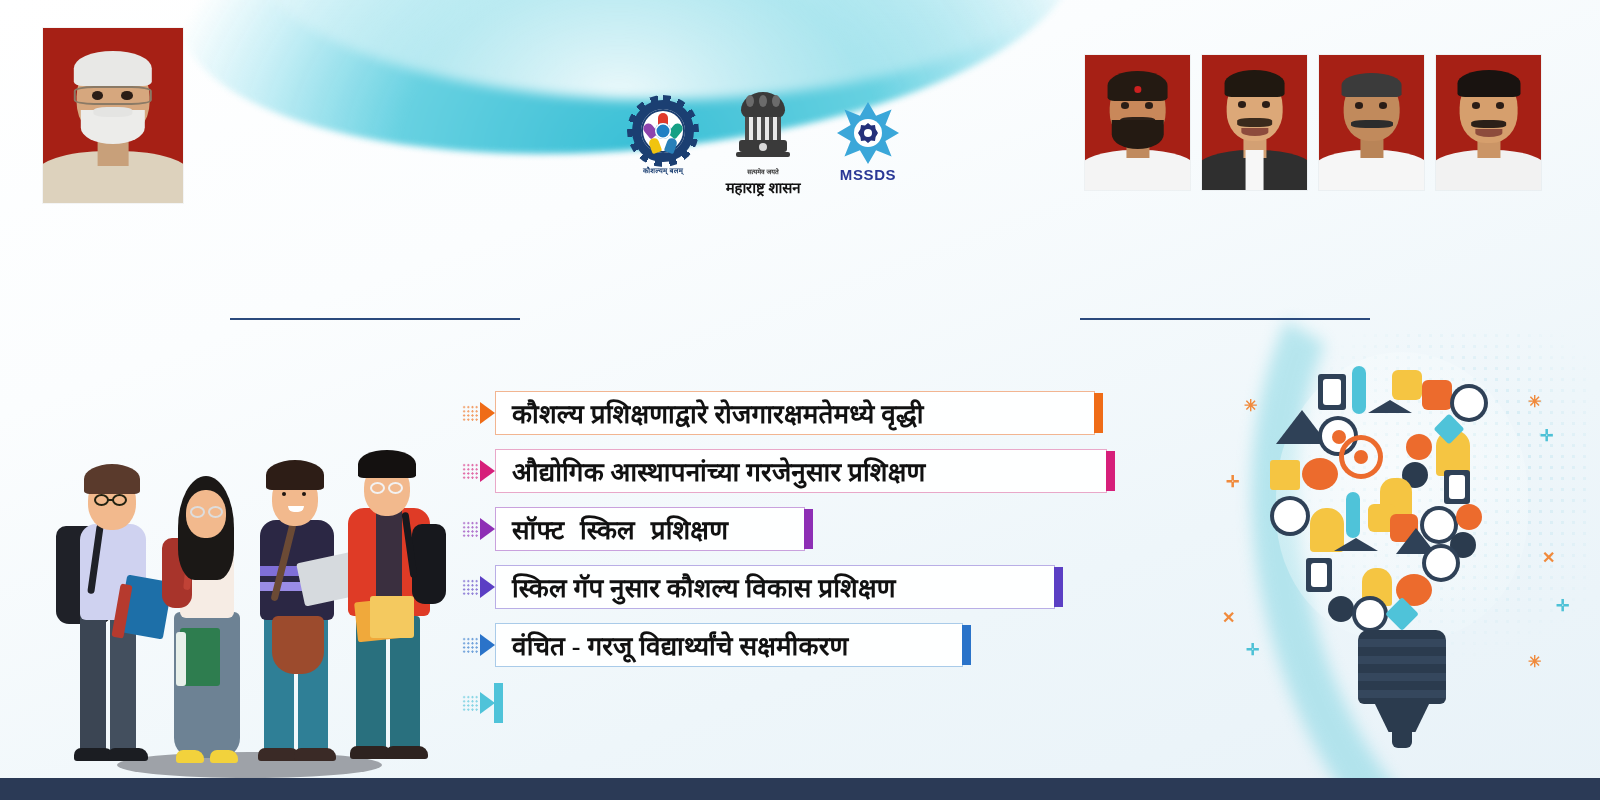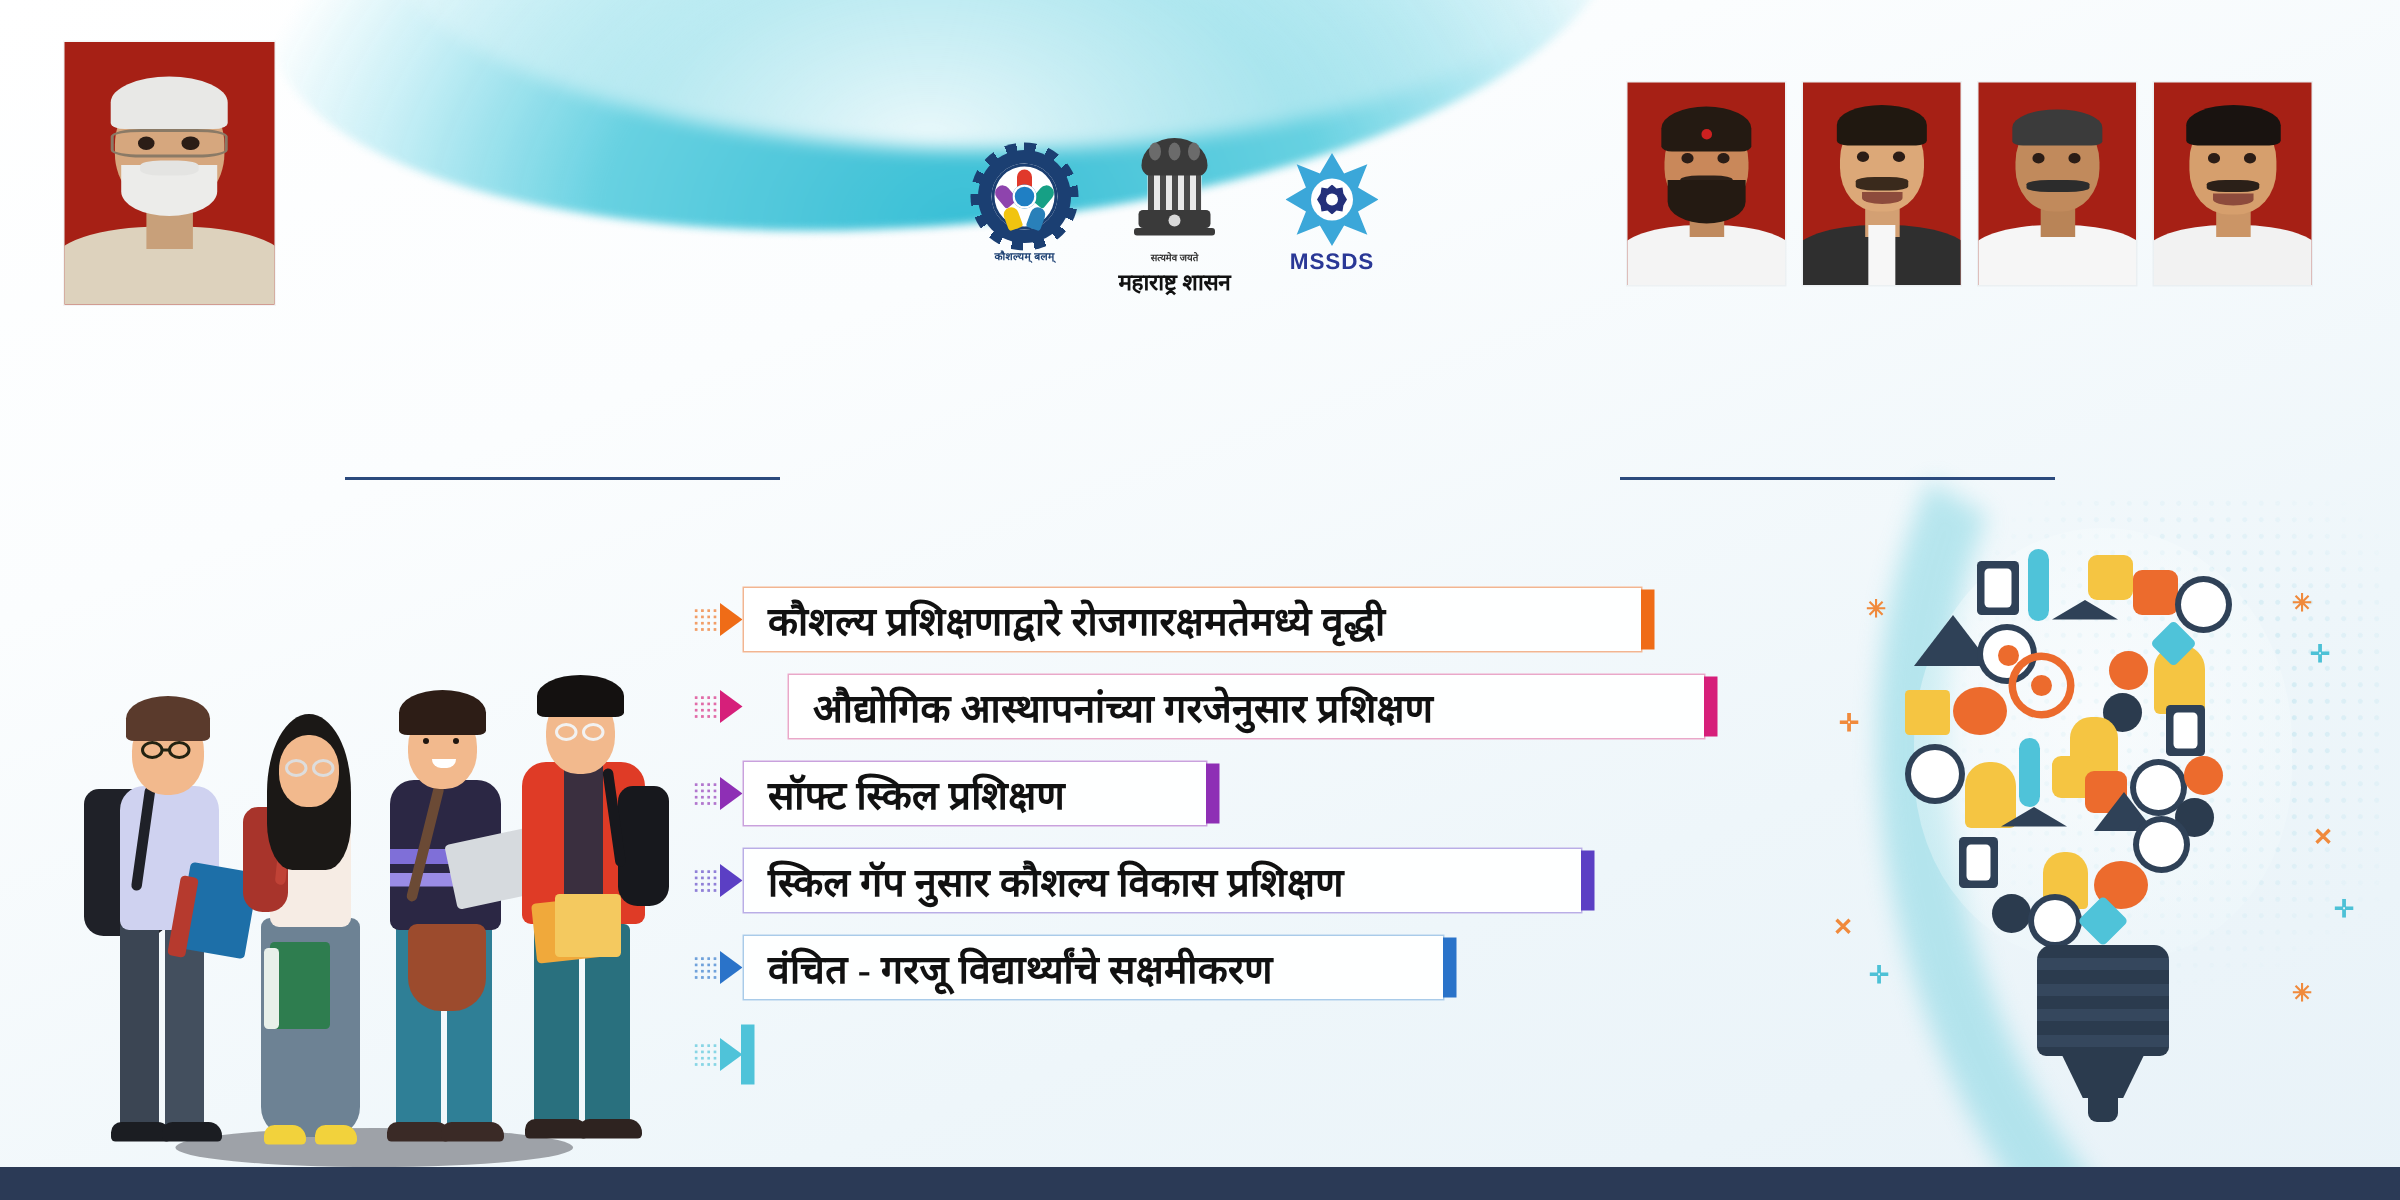--- a/index.html
+++ b/index.html
@@ -78,21 +78,21 @@
   .p-hair { position:absolute; left:50%; transform:translateX(-50%); border-radius:50% 50% 12% 12%; }
   .p-eye { position:absolute; width:8%; height:5%; border-radius:50%; background:#2b1d16; }
   .p-mouth { position:absolute; left:50%; transform:translateX(-50%); width:26%; height:6%; border-radius:0 0 50% 50%; background:#8d4b3c; }
   .p-stache { position:absolute; left:50%; transform:translateX(-50%); width:34%; height:6%; border-radius:35%; background:#2e2119; }
   .p-beard { position:absolute; left:50%; transform:translateX(-50%); border-radius:0 0 50% 50%; }
   .p-glasses { position:absolute; left:50%; transform:translateX(-50%); width:62%; height:13%;
       border:2.2px solid #6d5a4a; border-radius:26%; background:transparent; }
   .p-tilak { position:absolute; left:50%; transform:translateX(-50%); width:7%; height:5%; border-radius:50%; background:#c1271e; }
 
   
-  .logo-row { position:absolute; left:628px; top:92px; width:310px; height:112px; }
+  .logo-row { position:absolute; left:608px; top:92px; width:310px; height:112px; }
   .logo { position:absolute; text-align:center; }
 
   .skill-logo { left:14px; top:8px; width:82px; }
   .gear {
     width:62px; height:62px; margin:0 auto; position:relative;
     background:#1b3f72; border-radius:50%;
   }
   .gear::before {
     content:""; position:absolute; left:-5px; top:-5px; right:-5px; bottom:-5px;
     background:
@@ -353,27 +353,27 @@
   <div class="bullets" id="bullet-list">
       <div class="brow">
         <div class="bdots" style="color: rgb(239, 108, 23);"></div>
         <div class="barrow" style="border-left: 15px solid rgb(239, 108, 23);"></div>
         <div class="bbox" style="border-color: rgb(242, 181, 145); width: 600px;">कौशल्य प्रशिक्षणाद्वारे रोजगारक्षमतेमध्ये वृद्धी</div>
         <div class="bcap" style="background: rgb(239, 108, 23);"></div>
       </div>
       <div class="brow">
         <div class="bdots" style="color: rgb(214, 31, 122);"></div>
         <div class="barrow" style="border-left: 15px solid rgb(214, 31, 122);"></div>
-        <div class="bbox" style="border-color: rgb(233, 168, 201); width: 612px; margin-left: 30px;">औद्योगिक आस्थापनांच्या गरजेनुसार प्रशिक्षण</div>
+        <div class="bbox" style="border-color: rgb(233, 168, 201); width: 612px;">औद्योगिक आस्थापनांच्या गरजेनुसार प्रशिक्षण</div>
         <div class="bcap" style="background: rgb(214, 31, 122);"></div>
       </div>
       <div class="brow">
         <div class="bdots" style="color: rgb(142, 47, 181);"></div>
         <div class="barrow" style="border-left: 15px solid rgb(142, 47, 181);"></div>
-        <div class="bbox" style="border-color: rgb(201, 161, 221); width: 310px;">सॉफ्ट स्किल प्रशिक्षण</div>
+        <div class="bbox" style="border-color: rgb(201, 161, 221); width: 310px; font-family: Liberation Mono, monospace;">सॉफ्ट स्किल प्रशिक्षण</div>
         <div class="bcap" style="background: rgb(142, 47, 181);"></div>
       </div>
       <div class="brow">
         <div class="bdots" style="color: rgb(91, 63, 196);"></div>
         <div class="barrow" style="border-left: 15px solid rgb(91, 63, 196);"></div>
         <div class="bbox" style="border-color: rgb(185, 174, 230); width: 560px;">स्किल गॅप नुसार कौशल्य विकास प्रशिक्षण</div>
         <div class="bcap" style="background: rgb(91, 63, 196);"></div>
       </div>
       <div class="brow">
         <div class="bdots" style="color: rgb(42, 115, 201);"></div>

